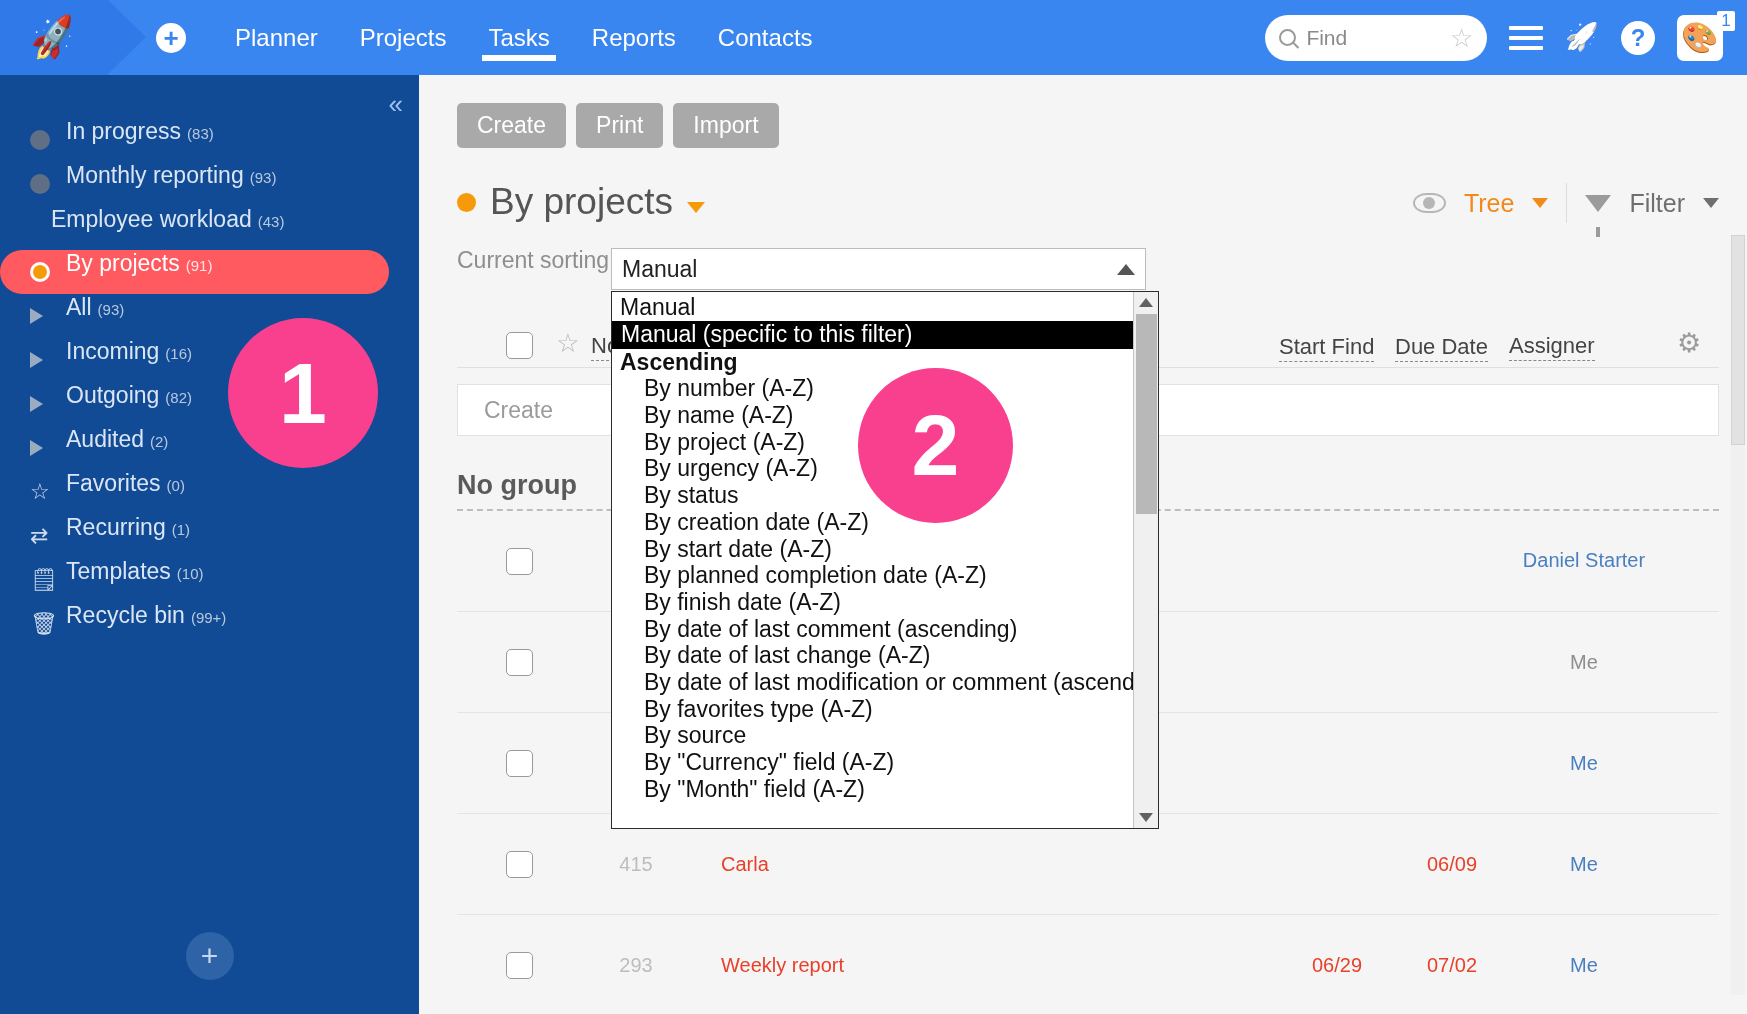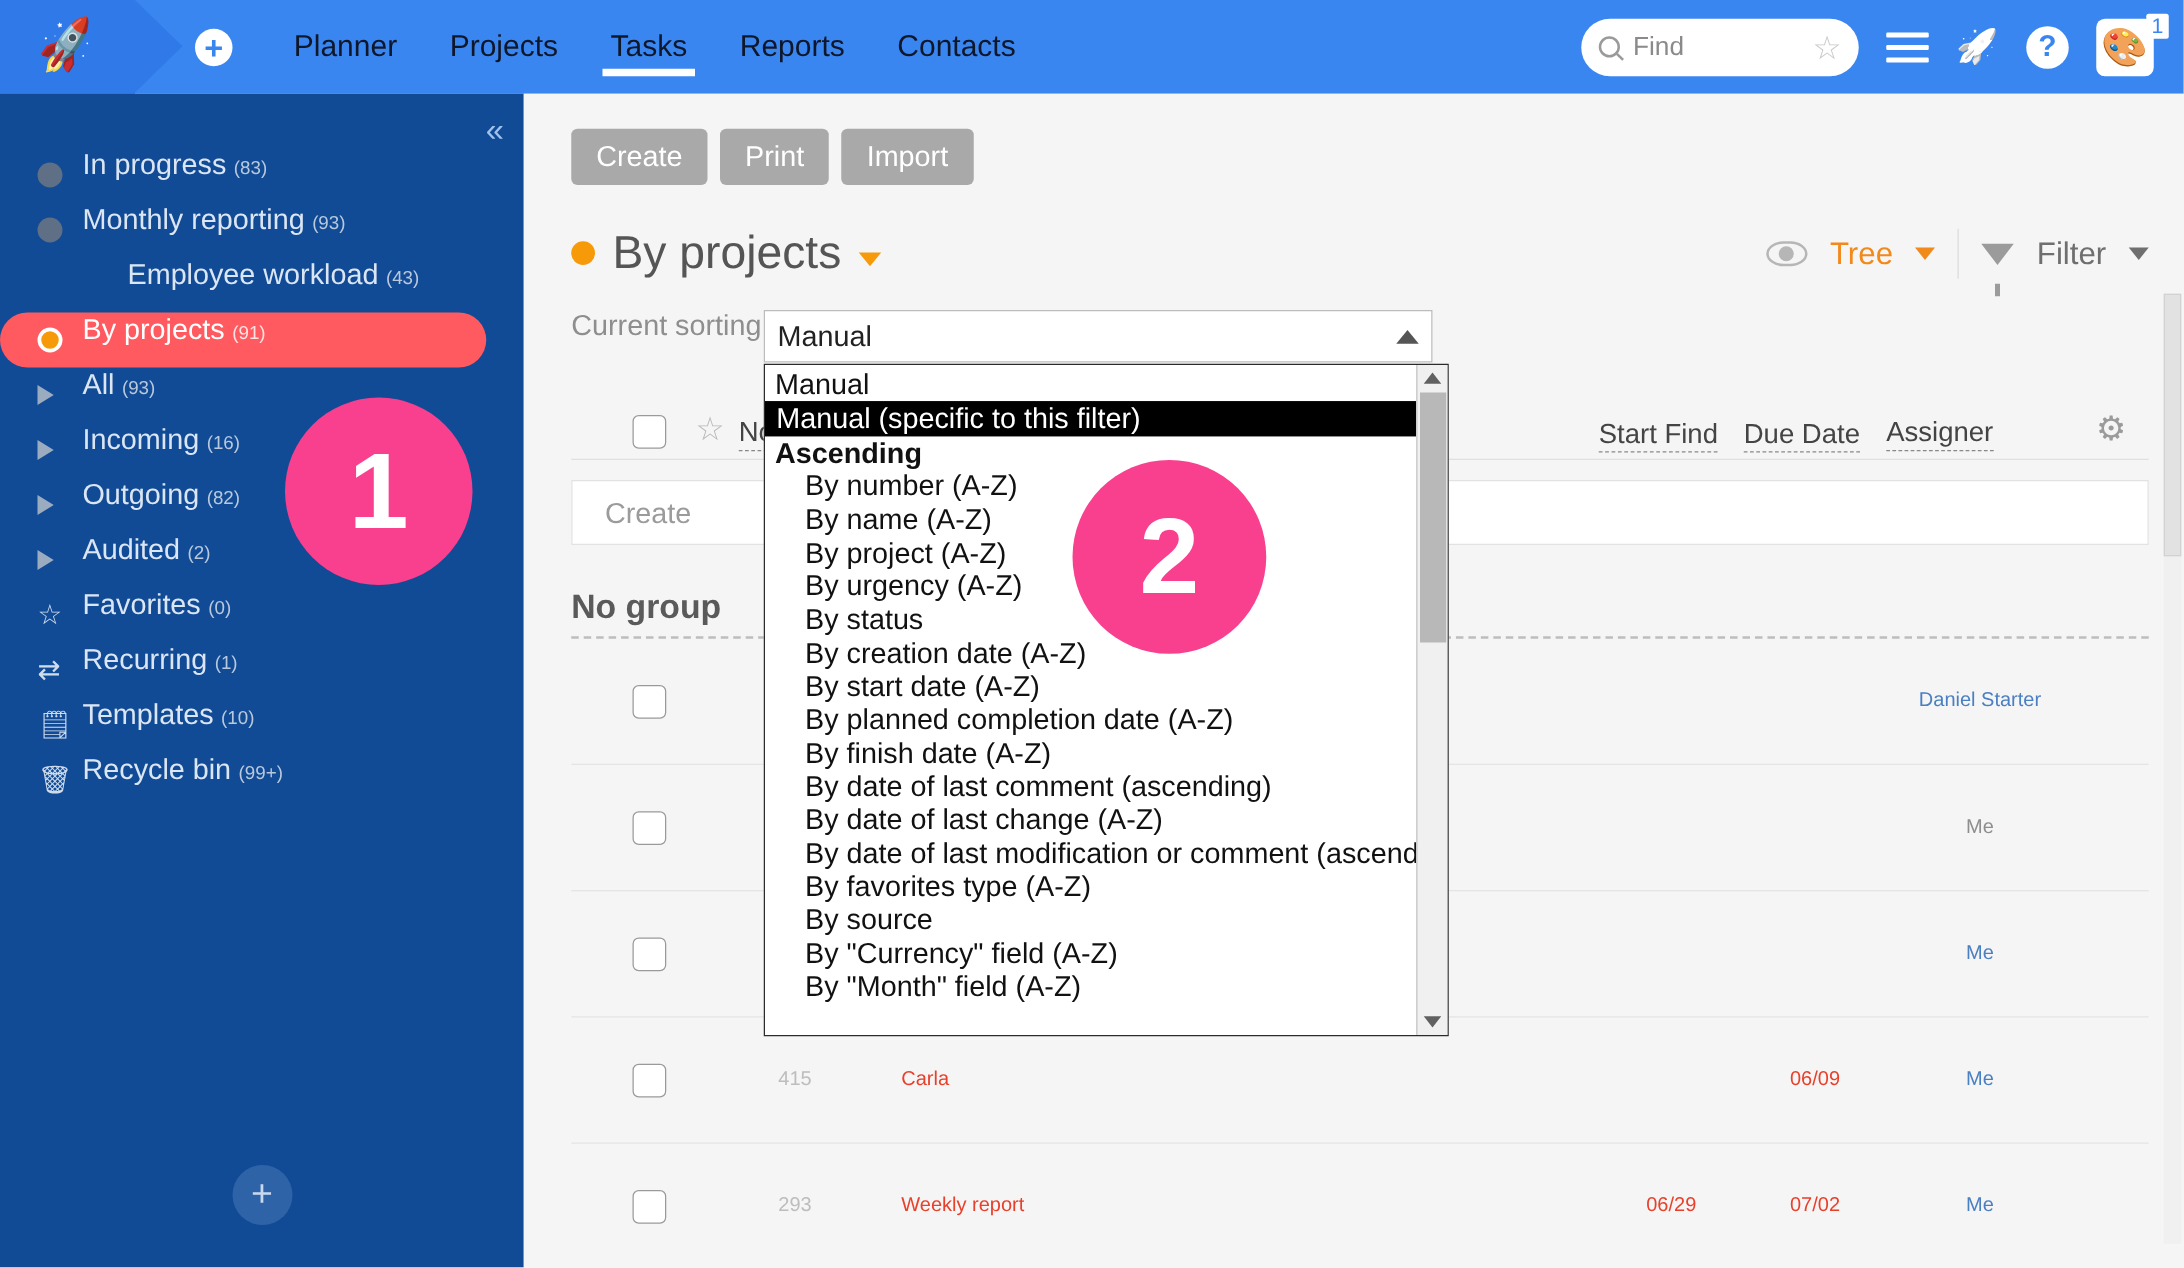--- a/index.html
+++ b/index.html
@@ -35,21 +35,21 @@
     margin-left: 48px; gap: 0px;
   }
   .plus-btn {
     width: 30px; height: 30px; border-radius: 50%;
     background: #fff; color: #3a86f0;
     display: flex; align-items: center; justify-content: center;
     font-size: 26px; font-weight: 700; line-height: 0;
     margin-right: 28px; cursor: pointer;
   }
   .nav-item {
-    color: #0f172a; font-size: 24px; padding: 0 21px;
+    color: #ffffff; font-size: 24px; padding: 0 21px;
     height: 62px; display: flex; align-items: center;
     cursor: pointer; position: relative;
   }
   .nav-item.active::after {
     content: ""; position: absolute; left: 50%; transform: translateX(-50%);
     bottom: 8px; width: 74px; height: 6px; background: #fff;
   }
   .topbar-right {
     margin-left: auto; display: flex; align-items: center;
     gap: 22px; padding-right: 24px;
@@ -116,21 +116,21 @@
     width: 0; height: 0; border-left: 13px solid #9bacc1;
     border-top: 8px solid transparent; border-bottom: 8px solid transparent;
     align-self: center;
   }
   .side-item .lbl { font-size: 23px; }
   .side-item .cnt { font-size: 15px; color: #b9c9dd; margin-left: 6px; vertical-align: super; }
   .side-item.selected {
     background: #ff5a5f; border-radius: 22px; width: 389px; color: #fff;
   }
   .side-item.selected .cnt { color: #ffe2e2; }
-  .side-item.indent-1 { padding-left: 102px; }
+  .side-item.indent-1 { padding-left: 51px; }
   .add-fab {
     position: absolute; bottom: 34px; left: 50%; transform: translateX(-50%);
     width: 48px; height: 48px; border-radius: 50%; background: #2e63a8;
     color: #c8d8ee; display: flex; align-items: center; justify-content: center;
     font-size: 30px; cursor: pointer;
   }
 
   
   .main {
     position: absolute; top: 75px; left: 419px; width: 1328px; height: 939px;
@@ -251,21 +251,21 @@
   .group-sep { margin: 8px 28px 0 38px; border-top: 2px dashed #bdbdbd; }
   .trow {
     display: flex; align-items: center; height: 101px;
     margin: 0 28px 0 38px; border-bottom: 1px solid #e4e4e4;
   }
   .grip {
     width: 14px; height: 18px;
     background-image: radial-gradient(#bdbdbd 38%, transparent 40%);
     background-size: 6px 6px; background-position: 0 0;
   }
-  .cell { font-size: 16px; text-align: center; }
+  .cell { font-size: 20px; text-align: center; }
   .cell.num { color: #bdbdbd; }
   .cell.name { text-align: left; padding-left: 40px; }
   .red { color: #e8402a; }
   .blue { color: #4a7fc1; }
   .gray { color: #8e8e8e; }
   .stack { line-height: 1.08; }
 
   
   .right-scroll {
     position: absolute; right: 2px; top: 160px; width: 14px; height: 760px;

